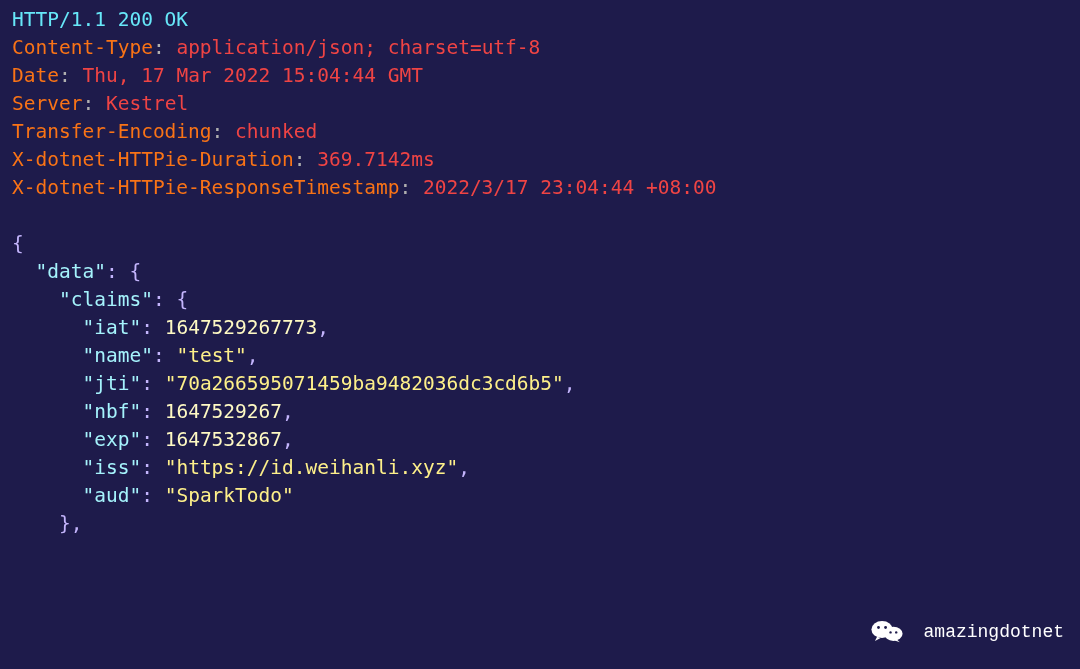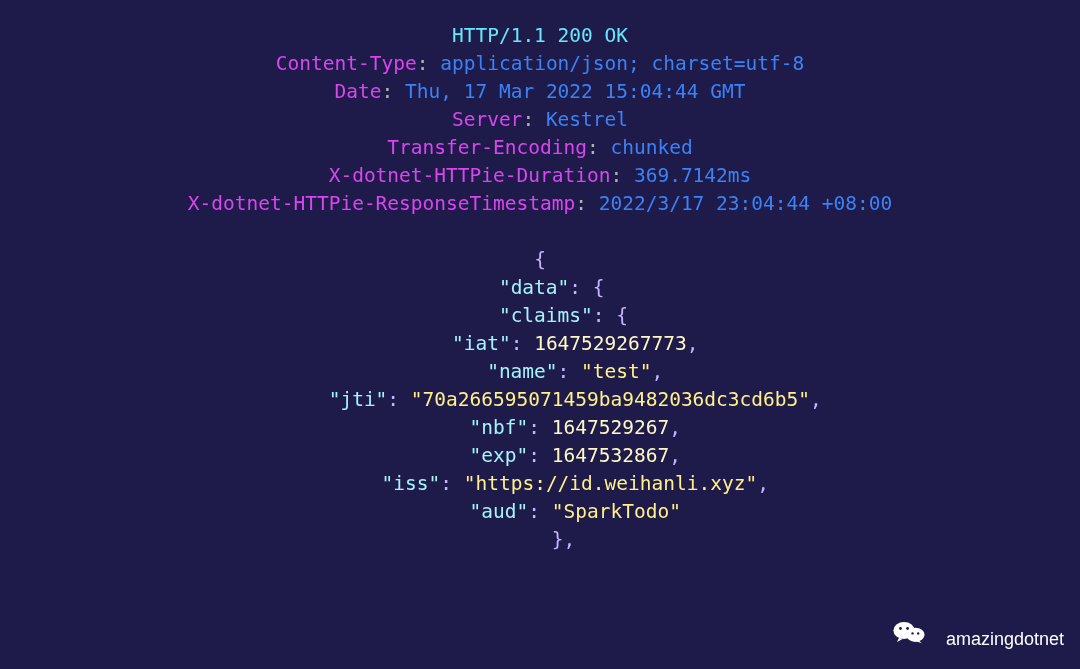--- a/index.html
+++ b/index.html
@@ -8,44 +8,43 @@
     width: 1080px;
     height: 669px;
     background: #1e1b4b;
     font-family: ui-monospace, "SF Mono", "Cascadia Code", Menlo, Consolas, monospace;
     font-size: 19.5px;
     line-height: 28px;
     overflow: hidden;
     position: relative;
   }
   pre {
-    margin: 16px;
+    margin: 0;
     padding: 6px 12px;
     white-space: pre;
-    text-align: center;
   }
-  .headers .k  { color: #d946ef; }
+  .headers .k  { color: #f97316; }
   .headers .s  { color: #b0b0b0; }
-  .headers .v  { color: #3b82f6; }
+  .headers .v  { color: #ef4444; }
   .headers .st { color: #67e8f9; }
 
   .body .p   { color: #c4b5fd; }
   .body .key { color: #a5f3fc; }
   .body .str { color: #fef08a; }
   .body .num { color: #fef9c3; }
 
   .watermark {
     position: absolute;
     right: 16px;
     bottom: 16px;
     display: flex;
-    align-items: flex-end;
+    align-items: flex-start;
     gap: 20px;
     color: #ffffff;
-    font-family: Liberation Sans, sans-serif;
+    font-family: Liberation Mono, monospace;
     font-size: 18px;
     pointer-events: none;
   }
   .watermark svg { width: 34px; height: 26px; }
 </style>
 </head>
 <body>
 
 <pre id="out"><div class="headers"><div><span class="st">HTTP/1.1 200 OK</span></div><div><span class="k">Content-Type</span><span class="s">:</span> <span class="v">application/json; charset=utf-8</span></div><div><span class="k">Date</span><span class="s">:</span> <span class="v">Thu, 17 Mar 2022 15:04:44 GMT</span></div><div><span class="k">Server</span><span class="s">:</span> <span class="v">Kestrel</span></div><div><span class="k">Transfer-Encoding</span><span class="s">:</span> <span class="v">chunked</span></div><div><span class="k">X-dotnet-HTTPie-Duration</span><span class="s">:</span> <span class="v">369.7142ms</span></div><div><span class="k">X-dotnet-HTTPie-ResponseTimestamp</span><span class="s">:</span> <span class="v">2022/3/17 23:04:44 +08:00</span></div></div>
 <div class="body"><div><span class="p">{</span></div><div>  <span class="key">"data"</span><span class="p">:</span> <span class="p">{</span></div><div>    <span class="key">"claims"</span><span class="p">:</span> <span class="p">{</span></div><div>      <span class="key">"iat"</span><span class="p">:</span> <span class="num">1647529267773</span><span class="p">,</span></div><div>      <span class="key">"name"</span><span class="p">:</span> <span class="str">"test"</span><span class="p">,</span></div><div>      <span class="key">"jti"</span><span class="p">:</span> <span class="str">"70a266595071459ba9482036dc3cd6b5"</span><span class="p">,</span></div><div>      <span class="key">"nbf"</span><span class="p">:</span> <span class="num">1647529267</span><span class="p">,</span></div><div>      <span class="key">"exp"</span><span class="p">:</span> <span class="num">1647532867</span><span class="p">,</span></div><div>      <span class="key">"iss"</span><span class="p">:</span> <span class="str">"https://id.weihanli.xyz"</span><span class="p">,</span></div><div>      <span class="key">"aud"</span><span class="p">:</span> <span class="str">"SparkTodo"</span></div><div>    <span class="p">},</span></div></div></pre>

